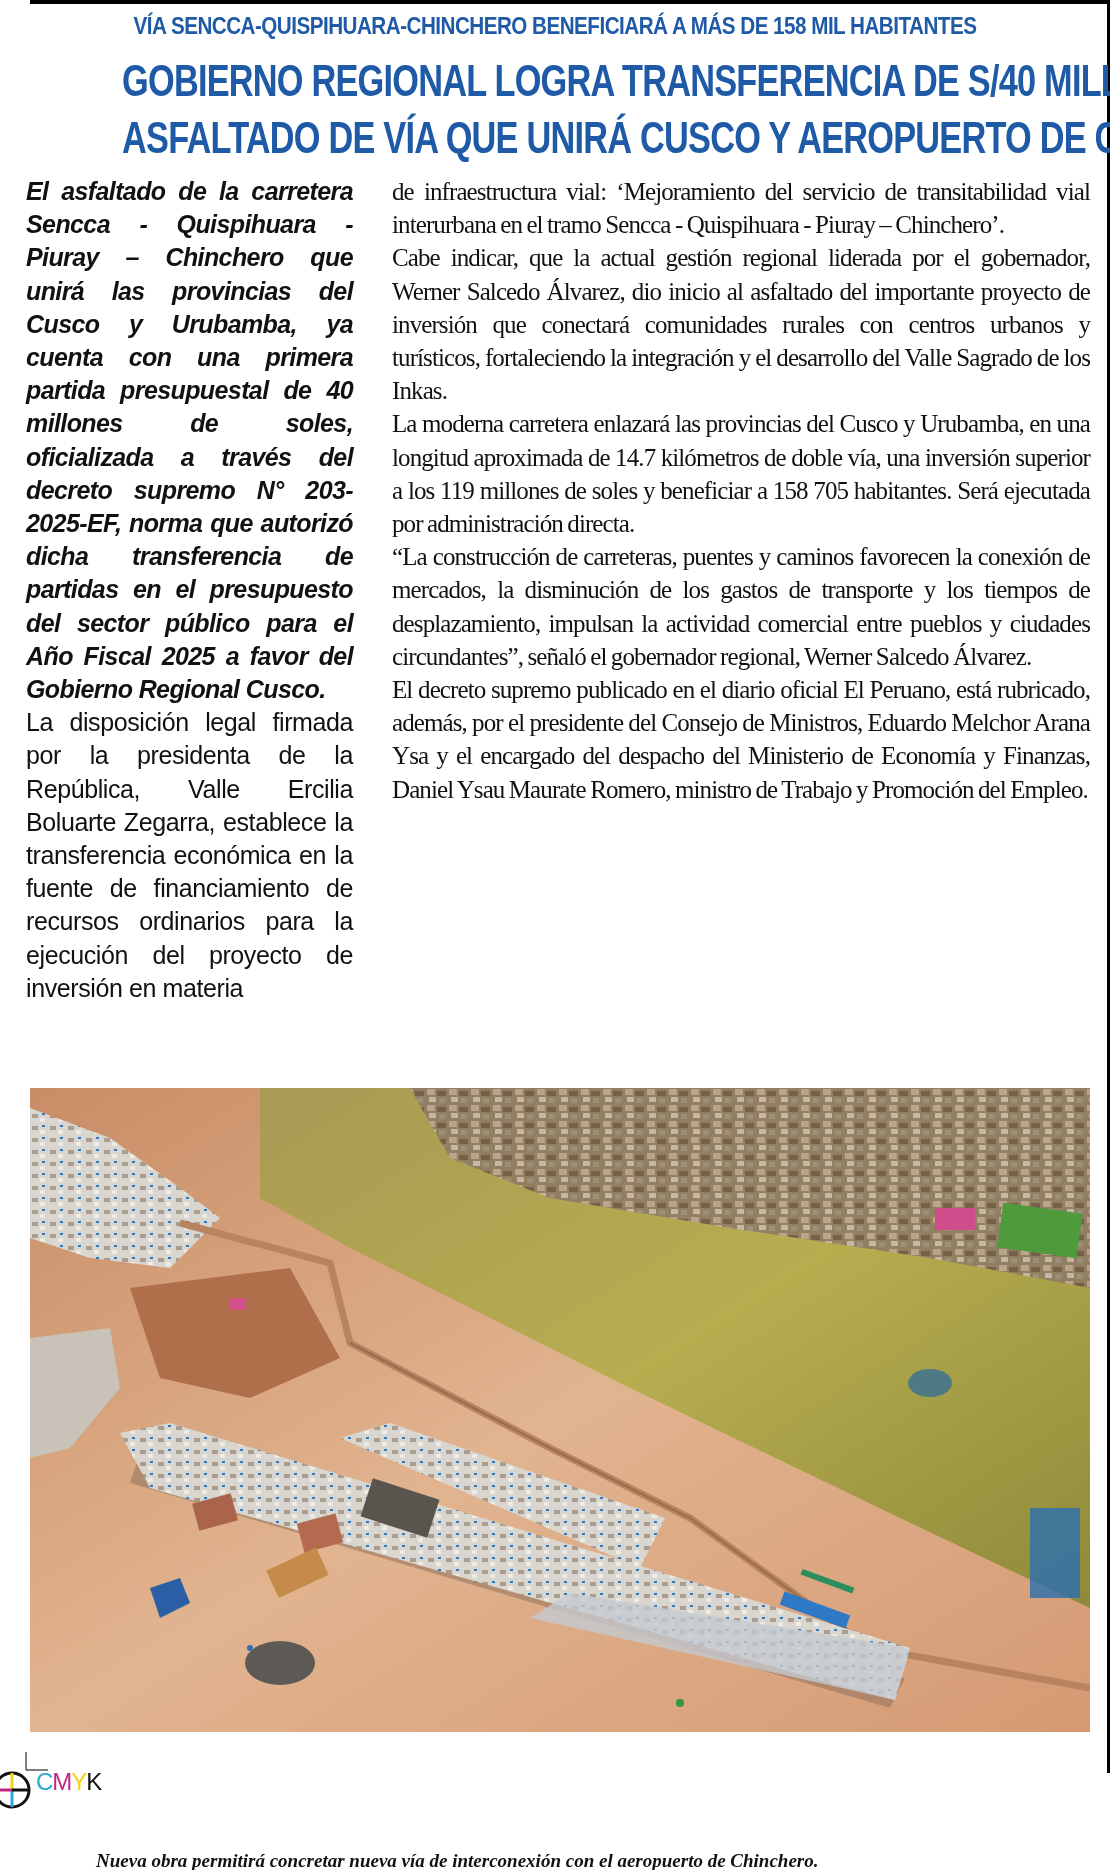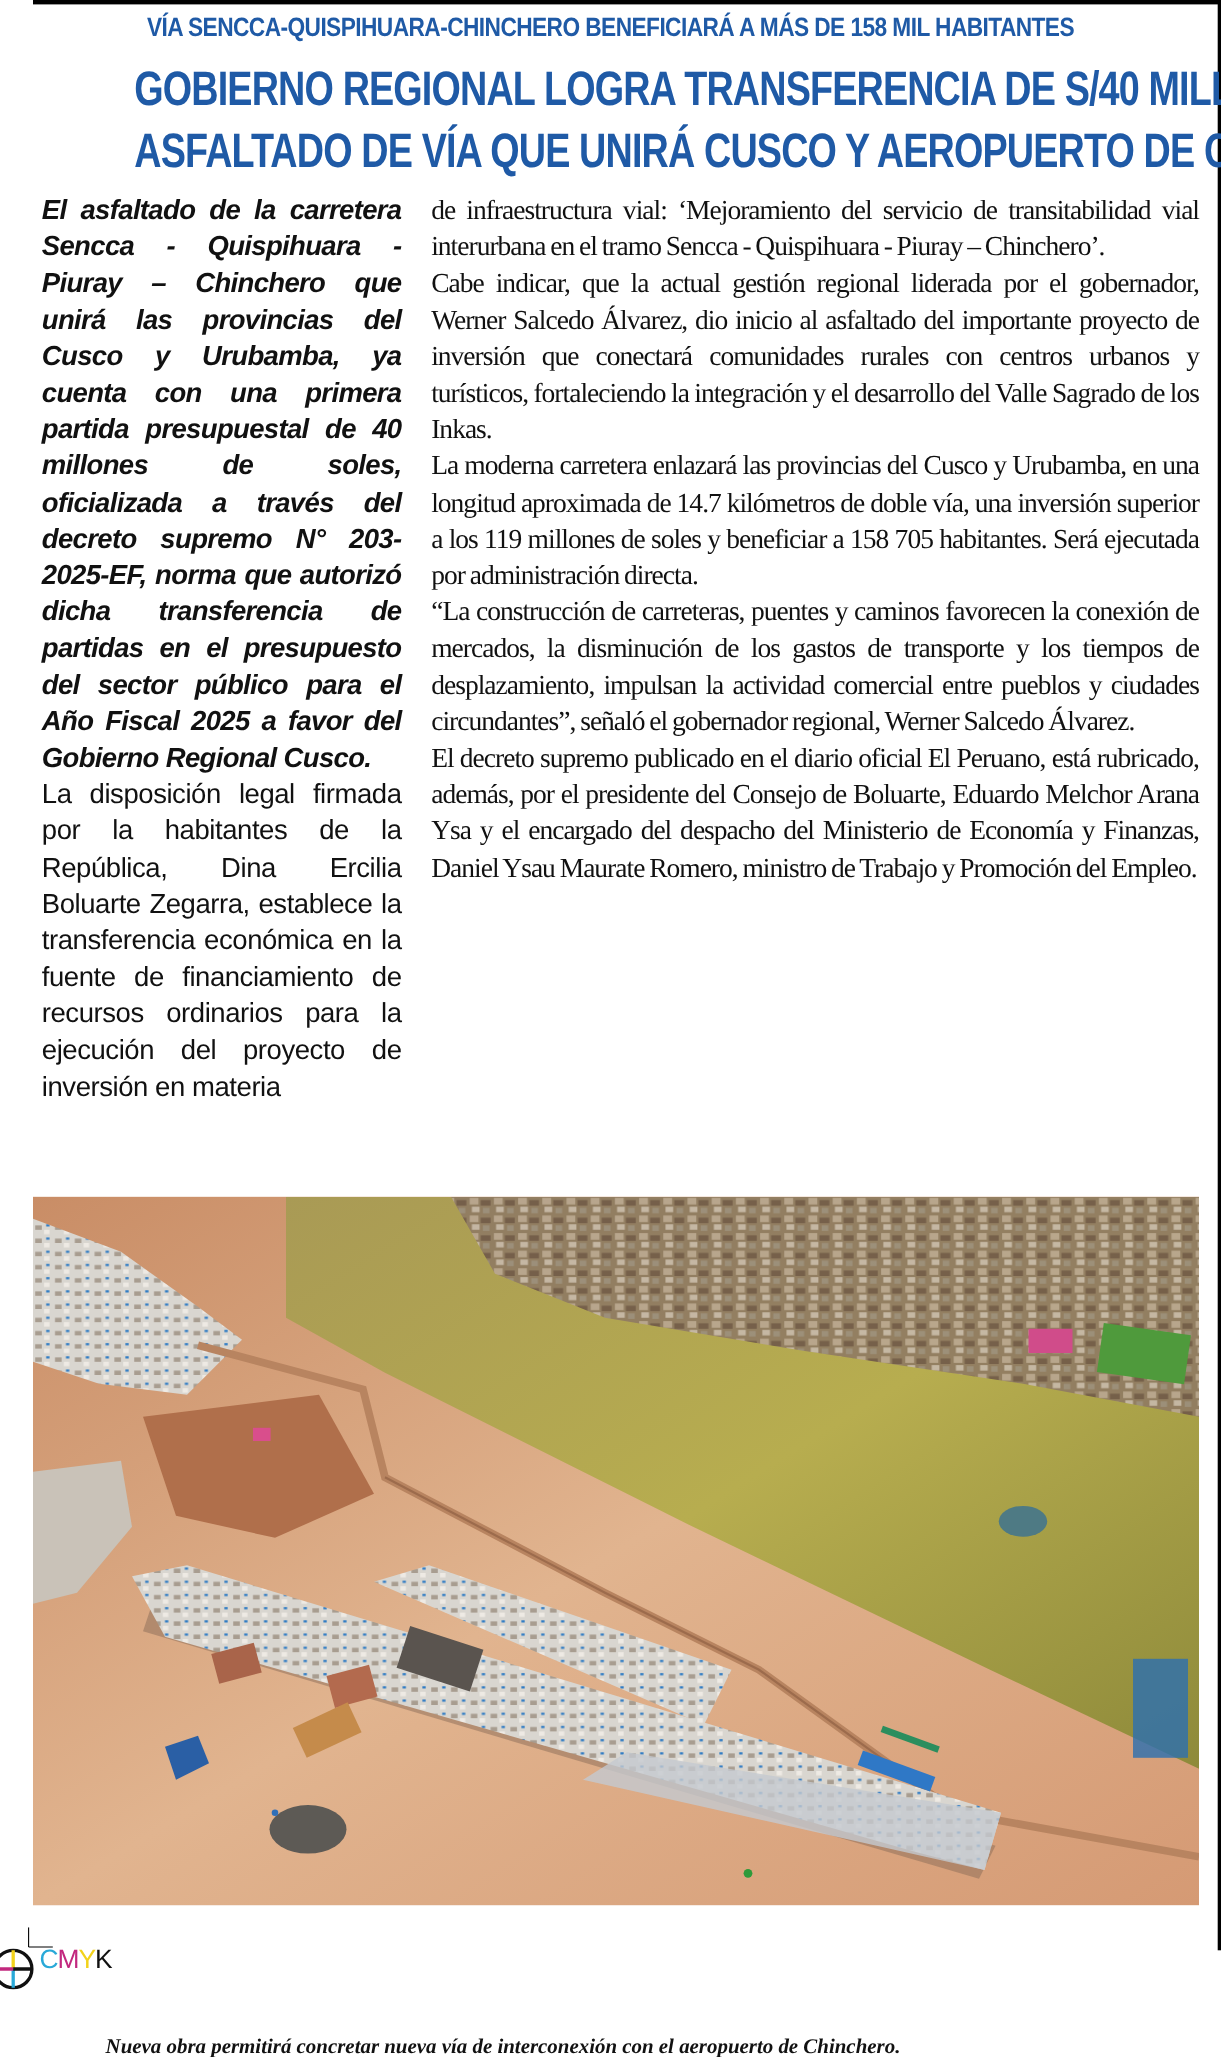--- a/index.html
+++ b/index.html
@@ -3,21 +3,21 @@
 <meta charset="utf-8">
 <style>
   html, body { margin:0; padding:0; background:#ffffff; }
   body { width:1110px; height:1870px; position:relative; overflow:hidden; font-family:"Liberation Sans", sans-serif; }
   .top-rule { position:absolute; left:30px; top:0; width:1080px; height:4px; background:#000; }
   .right-rule { position:absolute; left:1107px; top:0; width:3px; height:1773px; background:#000; }
   .kicker { position:absolute; left:0; top:12px; width:1110px; text-align:center; color:#1f5aa6; font-family:"Liberation Sans", sans-serif; font-weight:bold; font-size:24px; letter-spacing:-0.6px; transform:scaleX(0.86); transform-origin:center; white-space:nowrap; }
   .headline { position:absolute; left:0; top:52px; width:1110px; text-align:center; color:#1f5aa6; font-family:"Liberation Sans", sans-serif; font-weight:bold; font-size:44px; line-height:57px; letter-spacing:-1px; }
   .headline span { display:block; transform:scaleX(0.78); transform-origin:center; white-space:nowrap; }
   .col { position:absolute; top:175px; font-size:25px; line-height:33.2px; color:#111; text-align:justify; }
-  .col-left { left:38px; width:327px; }
+  .col-left { left:26px; width:327px; }
   .col-right { left:392px; width:698px; font-family:Liberation Serif, serif; letter-spacing:-0.9px; word-spacing:-1px; }
   .col-left p, .col-right p { margin:0; }
   .lead { font-style:italic; font-weight:bold; letter-spacing:-0.6px; }
   .body-left { letter-spacing:-0.4px; }
   .photo { position:absolute; left:30px; top:1088px; width:1060px; height:644px; overflow:hidden; background:#d7a27a; }
   .photo svg { display:block; }
   .caption { position:absolute; left:96px; top:1850px; width:940px; font-family:"Liberation Serif", serif; font-style:italic; font-weight:bold; font-size:19px; color:#111; white-space:nowrap; }
   .cmyk { position:absolute; left:0; top:1752px; width:100px; height:60px; }
   .cmyk-text { position:absolute; left:36px; top:1768px; font-size:24px; font-family:"Liberation Sans", sans-serif; letter-spacing:-1px; }
 </style>
@@ -29,29 +29,29 @@
 
 <div class="kicker">VÍA SENCCA-QUISPIHUARA-CHINCHERO BENEFICIARÁ A MÁS DE 158 MIL HABITANTES</div>
 
 <div class="headline">
   <span>GOBIERNO REGIONAL LOGRA TRANSFERENCIA DE S/40 MILLONES PARA</span>
   <span>ASFALTADO DE VÍA QUE UNIRÁ CUSCO Y AEROPUERTO DE CHINCHERO</span>
 </div>
 
 <div class="col col-left">
   <p class="lead">El asfaltado de la carretera Sencca - Quispihuara - Piuray – Chinchero que unirá las provincias del Cusco y Urubamba, ya cuenta con una primera partida presupuestal de 40 millones de soles, oficializada a través del decreto supremo N° 203-2025-EF, norma que autorizó dicha transferencia de partidas en el presupuesto del sector público para el Año Fiscal 2025 a favor del Gobierno Regional Cusco.</p>
-  <p class="body-left">La disposición legal firmada por la habitantes de la República, Dina Ercilia Boluarte Zegarra, establece la transferencia económica en la fuente de financiamiento de recursos ordinarios para la ejecución del proyecto de inversión en materia</p>
+  <p class="body-left">La disposición legal firmada por la presidenta de la República, Valle Ercilia Boluarte Zegarra, establece la transferencia económica en la fuente de financiamiento de recursos ordinarios para la ejecución del proyecto de inversión en materia</p>
 </div>
 
 <div class="col col-right">
   <p>de infraestructura vial: ‘Mejoramiento del servicio de transitabilidad vial interurbana en el tramo Sencca - Quispihuara - Piuray – Chinchero’.</p>
   <p>Cabe indicar, que la actual gestión regional liderada por el gobernador, Werner Salcedo Álvarez, dio inicio al asfaltado del importante proyecto de inversión que conectará comunidades rurales con centros urbanos y turísticos, fortaleciendo la integración y el desarrollo del Valle Sagrado de los Inkas.</p>
   <p>La moderna carretera enlazará las provincias del Cusco y Urubamba, en una longitud aproximada de 14.7 kilómetros de doble vía, una inversión superior a los 119 millones de soles y beneficiar a 158 705 habitantes. Será ejecutada por administración directa.</p>
   <p>“La construcción de carreteras, puentes y caminos favorecen la conexión de mercados, la disminución de los gastos de transporte y los tiempos de desplazamiento, impulsan la actividad comercial entre pueblos y ciudades circundantes”, señaló el gobernador regional, Werner Salcedo Álvarez.</p>
-  <p>El decreto supremo publicado en el diario oficial El Peruano, está rubricado, además, por el presidente del Consejo de Boluarte, Eduardo Melchor Arana Ysa y el encargado del despacho del Ministerio de Economía y Finanzas, Daniel Ysau Maurate Romero, ministro de Trabajo y Promoción del Empleo.</p>
+  <p>El decreto supremo publicado en el diario oficial El Peruano, está rubricado, además, por el presidente del Consejo de Ministros, Eduardo Melchor Arana Ysa y el encargado del despacho del Ministerio de Economía y Finanzas, Daniel Ysau Maurate Romero, ministro de Trabajo y Promoción del Empleo.</p>
 </div>
 
 <div class="photo">
   <svg width="1060" height="644" viewBox="0 0 1060 644" xmlns="http://www.w3.org/2000/svg">
     <defs>
       <linearGradient id="sand" x1="0" y1="0" x2="1" y2="1">
         <stop offset="0" stop-color="#c98d66"></stop>
         <stop offset="0.5" stop-color="#e1b48f"></stop>
         <stop offset="1" stop-color="#d59a74"></stop>
       </linearGradient>

